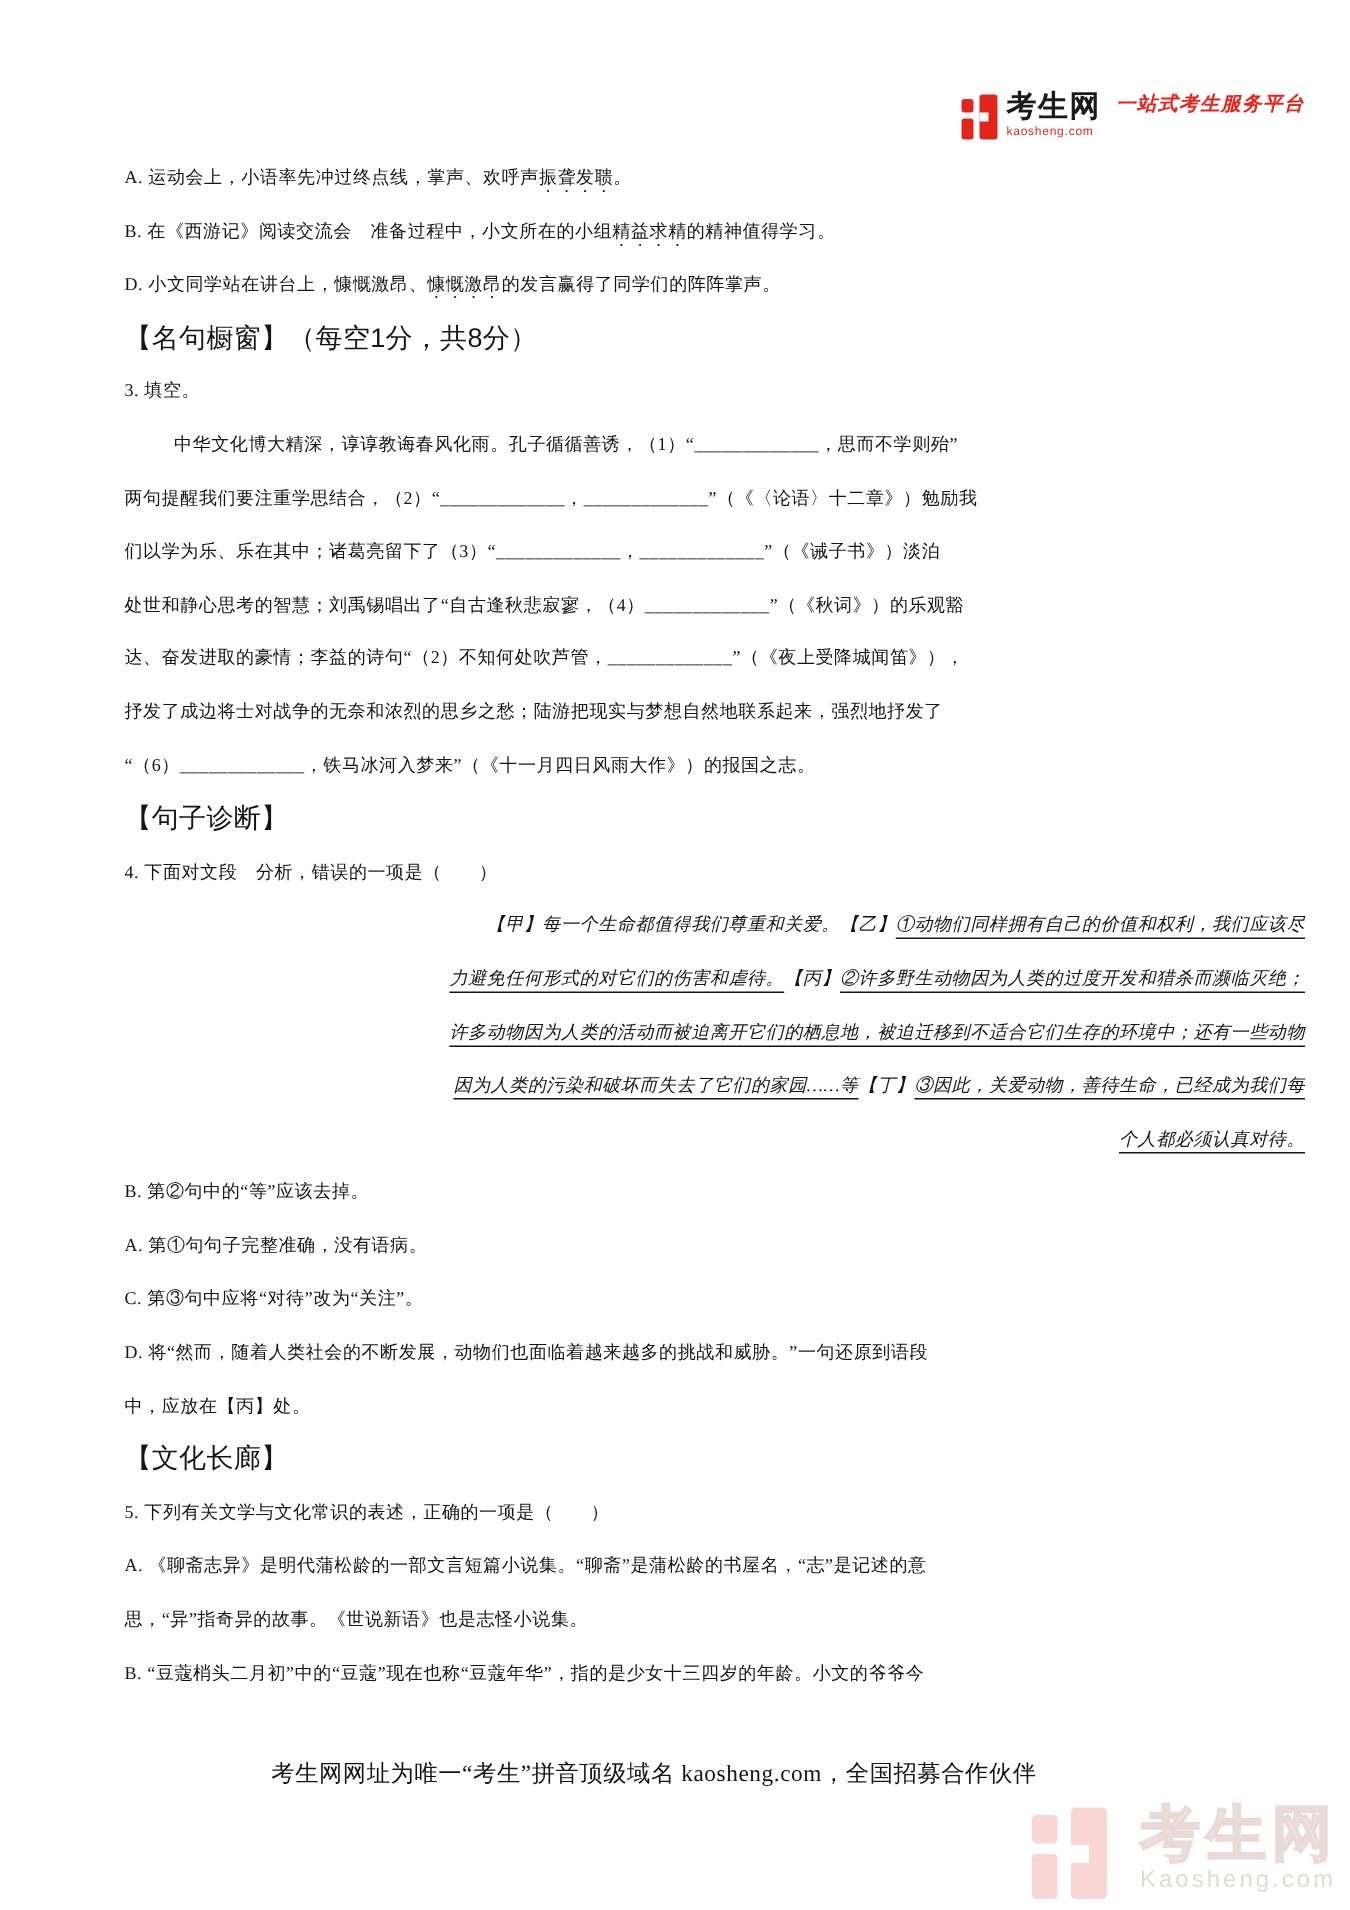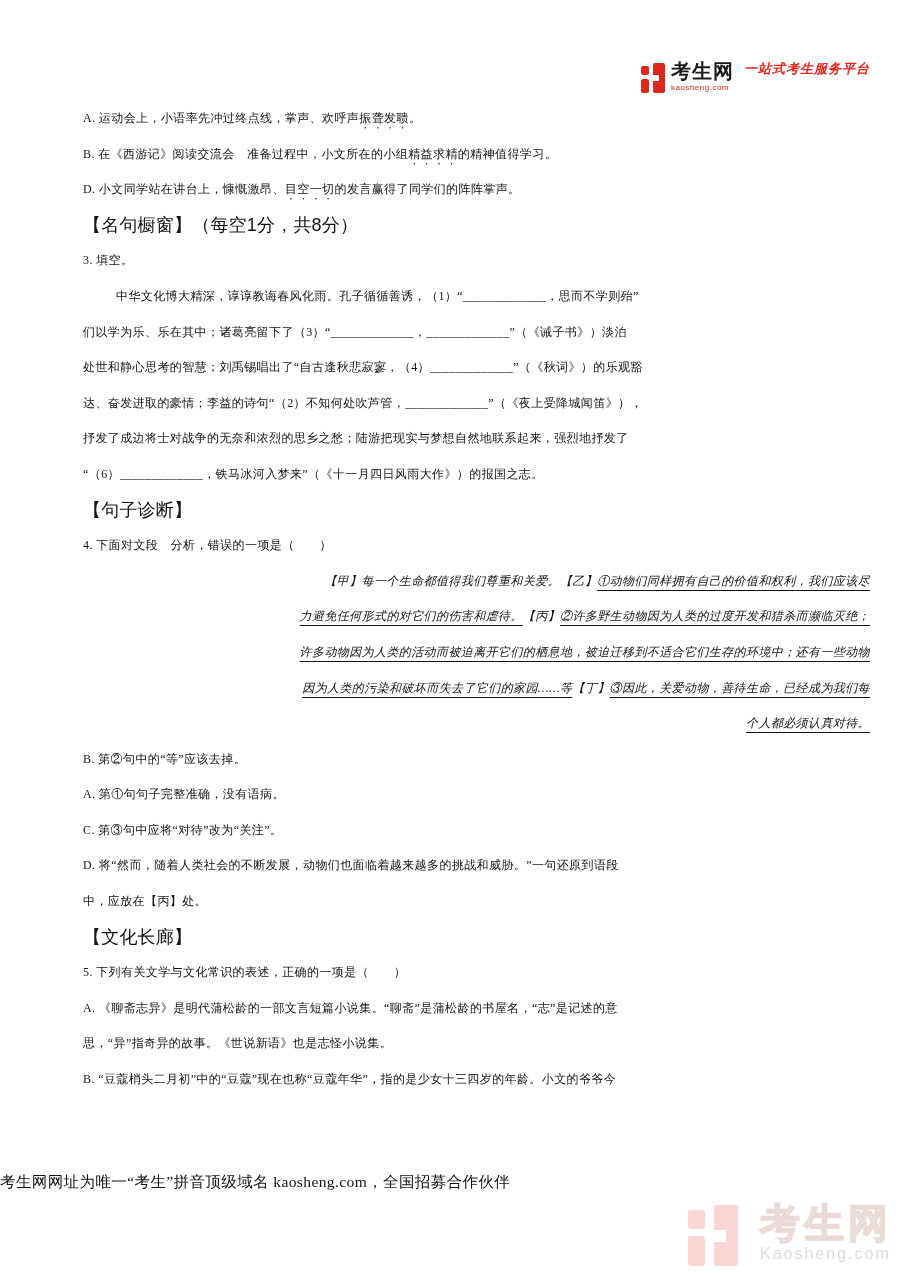--- a/index.html
+++ b/index.html
@@ -61,21 +61,21 @@
   .em-dots {
     -webkit-text-emphasis:filled dot;
     -webkit-text-emphasis-position:under right;
     text-emphasis:filled dot;
     text-emphasis-position:under right;
   }
 
   
   .footer {
     position:absolute; left:0; top:1172px; width:872px;
-    text-align:left; font-size:15.5px; letter-spacing:0.4px; color:#141414;
+    text-align:center; font-size:15.5px; letter-spacing:0.4px; color:#141414;
   }
 
   
   .watermark {
     position:absolute; right:8px; bottom:6px;
     display:flex; align-items:flex-start;
   }
   .wm-icon { position:relative; width:60px; height:62px; margin-top:3px; }
   .wm-icon i { position:absolute; display:block; background:#f9d6d3; border-radius:3px; }
   .wm-icon .ic-tl { left:0; top:5px;  width:17px; height:19px; }
@@ -108,25 +108,26 @@
     <div class="brand-name">考生网</div>
     <div class="brand-domain">kaosheng.com</div>
   </div>
   <div class="brand-slogan">一站式考生服务平台</div>
 </div>
 
 <div class="content">
 
   <div class="line"><span>A. 运动会上，小语率先冲过终点线，掌声、欢呼声</span><span class="em-dots">振聋发聩</span><span>。</span></div>
   <div class="line"><span>B. 在《西游记》阅读交流会　准备过程中，小文所在的小组</span><span class="em-dots">精益求精</span><span>的精神值得学习。</span></div>
-  <div class="line"><span>D. 小文同学站在讲台上，慷慨激昂、</span><span class="em-dots">目空一切</span><span>的发言赢得了同学们的阵阵掌声。</span></div>
+  <div class="line"><span>D. 小文同学站在讲台上，慷慨激昂、</span><span class="em-dots">慷慨激昂</span><span>的发言赢得了同学们的阵阵掌声。</span></div>
 
   <div class="line heading">【名句橱窗】（每空1分，共8分）</div>
   <div class="line">3. 填空。</div>
   <div class="line indent">中华文化博大精深，谆谆教诲春风化雨。孔子循循善诱，（1）“_____________，思而不学则殆”</div>
+  <div class="line">两句提醒我们要注重学思结合，（2）“_____________，_____________”（《〈论语〉十二章》）勉励我</div>
   <div class="line">们以学为乐、乐在其中；诸葛亮留下了（3）“_____________，_____________”（《诫子书》）淡泊</div>
   <div class="line">处世和静心思考的智慧；刘禹锡唱出了“自古逢秋悲寂寥，（4）_____________”（《秋词》）的乐观豁</div>
   <div class="line">达、奋发进取的豪情；李益的诗句“（2）不知何处吹芦管，_____________”（《夜上受降城闻笛》），</div>
   <div class="line">抒发了成边将士对战争的无奈和浓烈的思乡之愁；陆游把现实与梦想自然地联系起来，强烈地抒发了</div>
   <div class="line">“（6）_____________，铁马冰河入梦来”（《十一月四日风雨大作》）的报国之志。</div>
 
   <div class="line heading">【句子诊断】</div>
   <div class="line">4. 下面对文段　分析，错误的一项是（　　）</div>
   <div class="line kai indent"><span>【甲】每一个生命都值得我们尊重和关爱。【乙】</span><span class="ul">①动物们同样拥有自己的价值和权利，我们应该尽</span></div>
   <div class="line kai"><span class="ul">力避免任何形式的对它们的伤害和虐待。</span><span>【丙】</span><span class="ul">②许多野生动物因为人类的过度开发和猎杀而濒临灭绝；</span></div>

